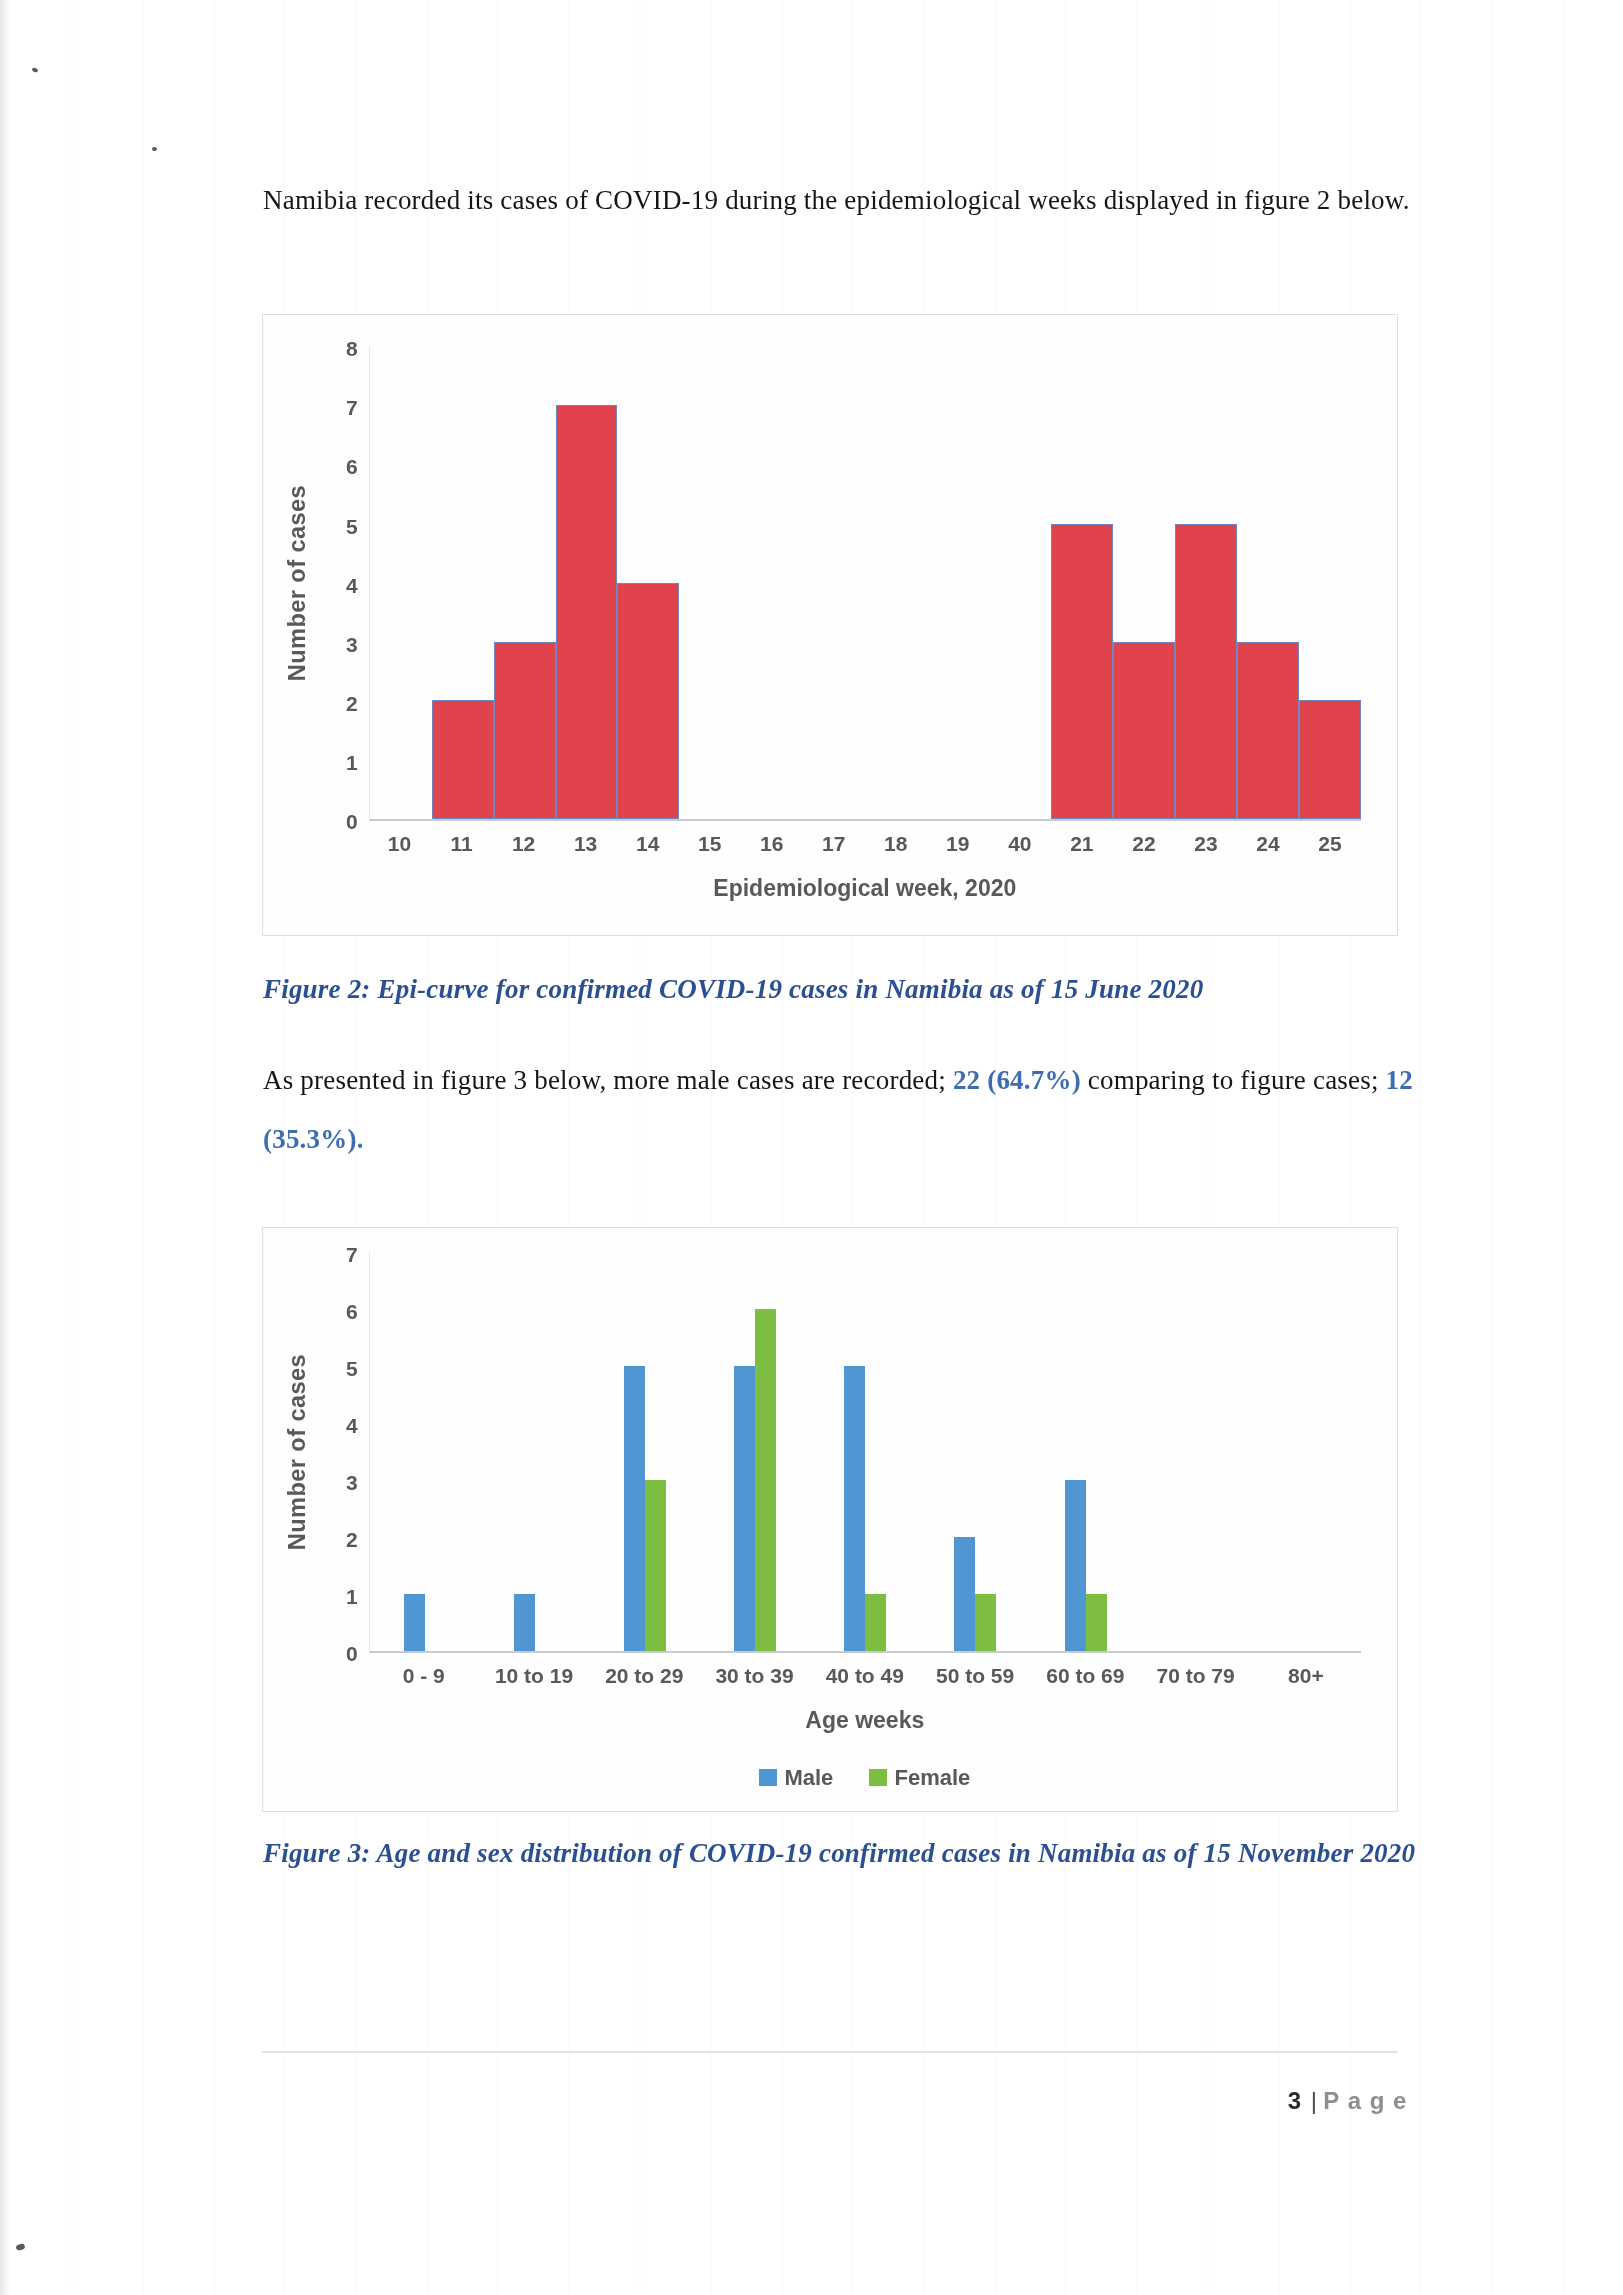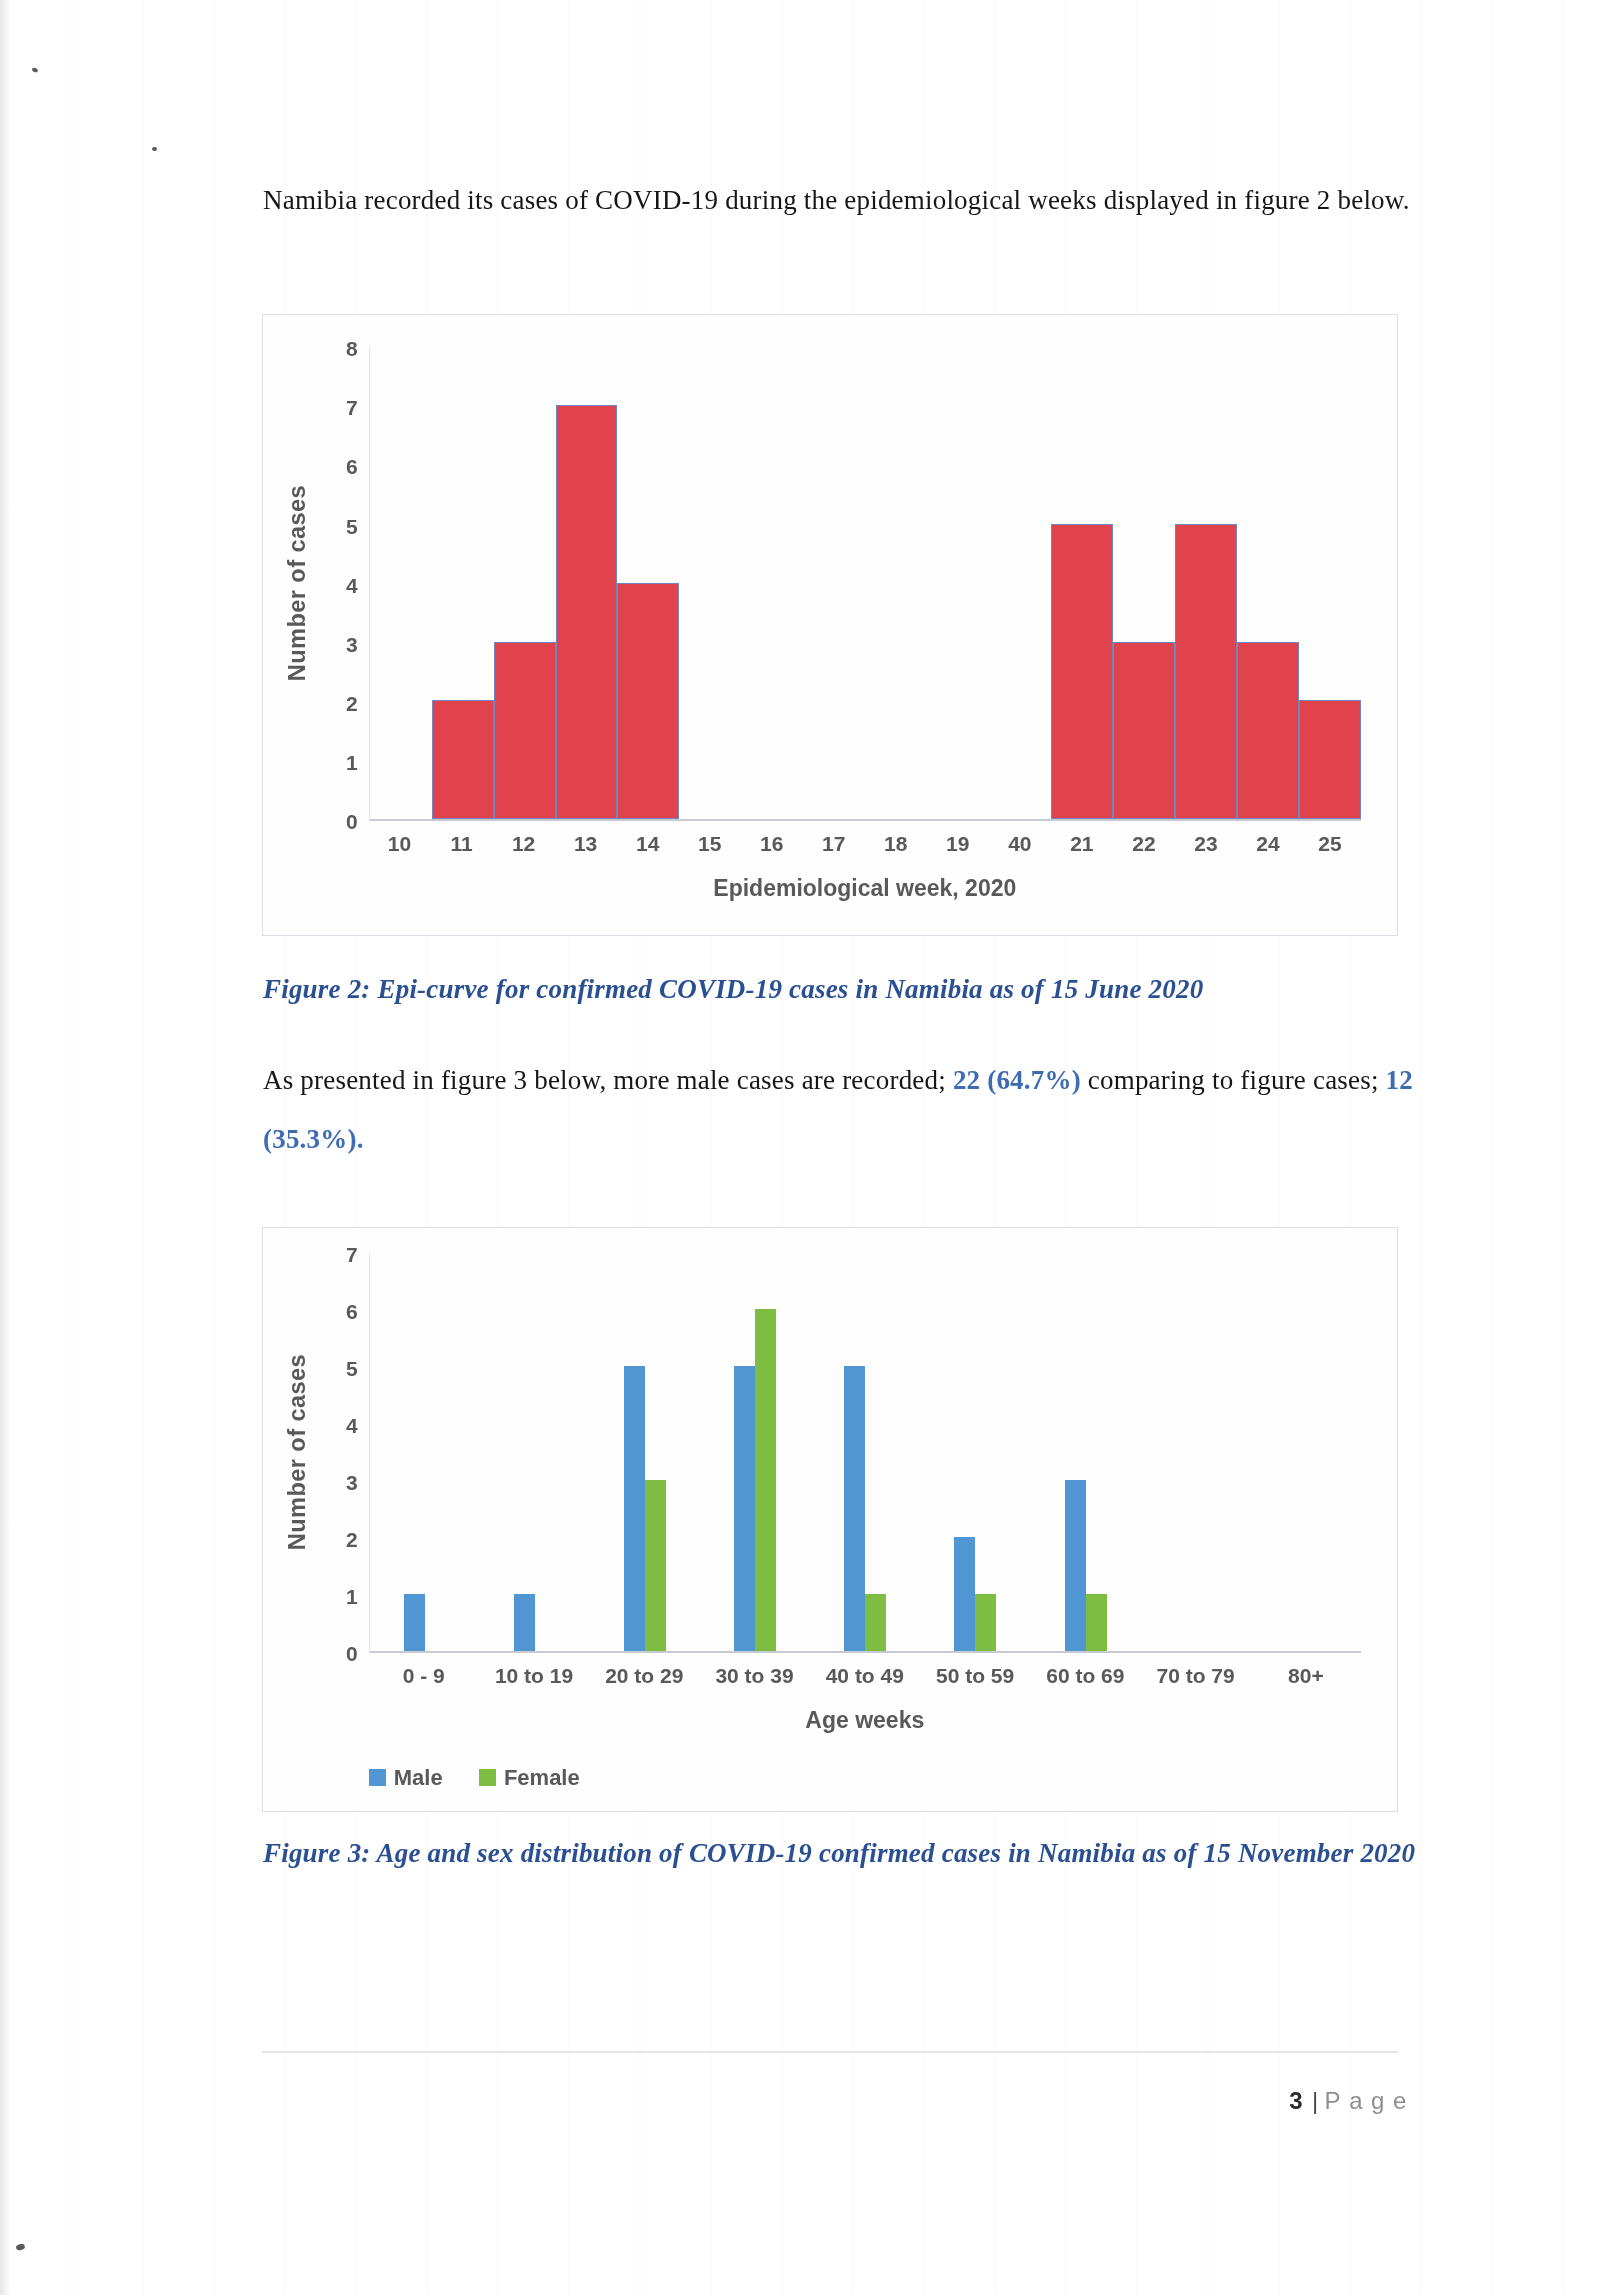--- a/index.html
+++ b/index.html
@@ -81,38 +81,38 @@
   .xtick {
     flex:1 1 0; text-align:center;
     font-size:21px; font-weight:bold; color:#595959; white-space:nowrap;
   }
   .xlabel-row {
     grid-column:3; grid-row:3; text-align:center; margin-top:19px;
     font-size:23px; font-weight:bold; color:#595959;
   }
   .legend-row {
     grid-column:3; grid-row:4;
-    display:flex; gap:36px; margin-top:31px;
+    display:flex; justify-content:center; gap:36px; margin-top:31px;
   }
   .legend-item { display:flex; align-items:center; gap:7.9px; }
   .legend-swatch { width:17.3px; height:17.3px; }
   .legend-label { font-size:22px; font-weight:bold; color:#595959; }
 
   
   .footer-rule {
     position:absolute; left:262px; top:2051px; width:1136px; height:1.6px;
     background:#e3e5e9;
   }
   .footer {
     position:absolute; top:2087px; right:208px;
     font-family:"Liberation Sans", sans-serif; font-size:24px;
   }
   .footer .page-num { font-weight:bold; color:#2b2b2b; letter-spacing:1.6px; }
   .footer .page-sep { color:#4a4a4a; font-weight:normal; padding:0 6.3px 0 7.9px; }
-  .footer .page-word { color:#8e8e8e; letter-spacing:8.6px; }
+  .footer .page-word { color:#8e8e8e; letter-spacing:8.6px;font-weight:bold; }
 </style>
 </head>
 <body>
 
 <div class="page">
 
   <div class="scan-texture"></div>
   <div class="scan-speck speck-a"></div>
   <div class="scan-speck speck-b"></div>
   <div class="scan-speck speck-c"></div>

